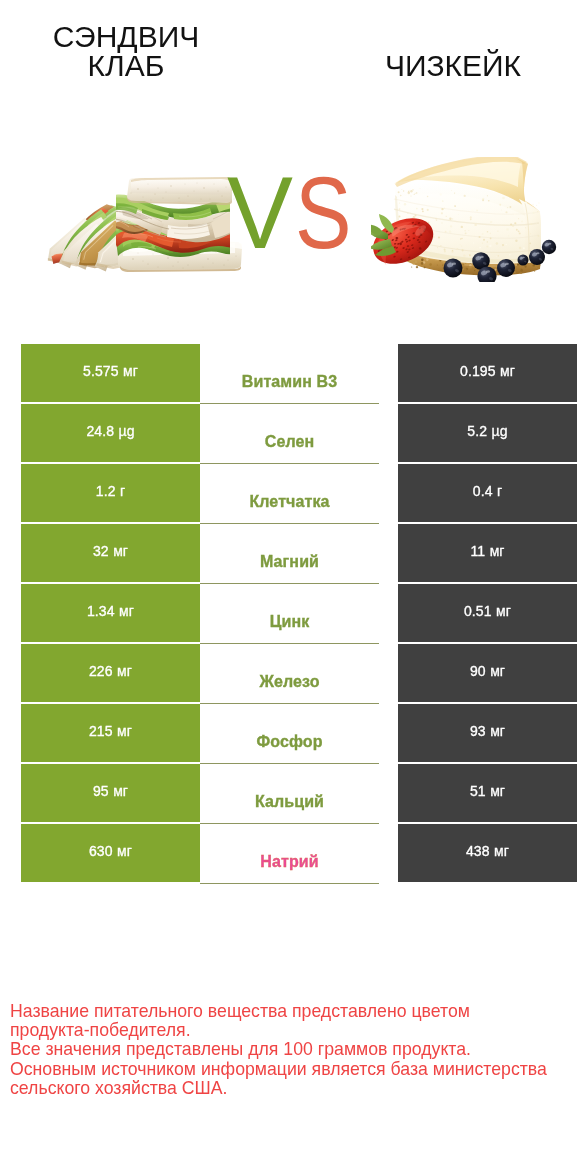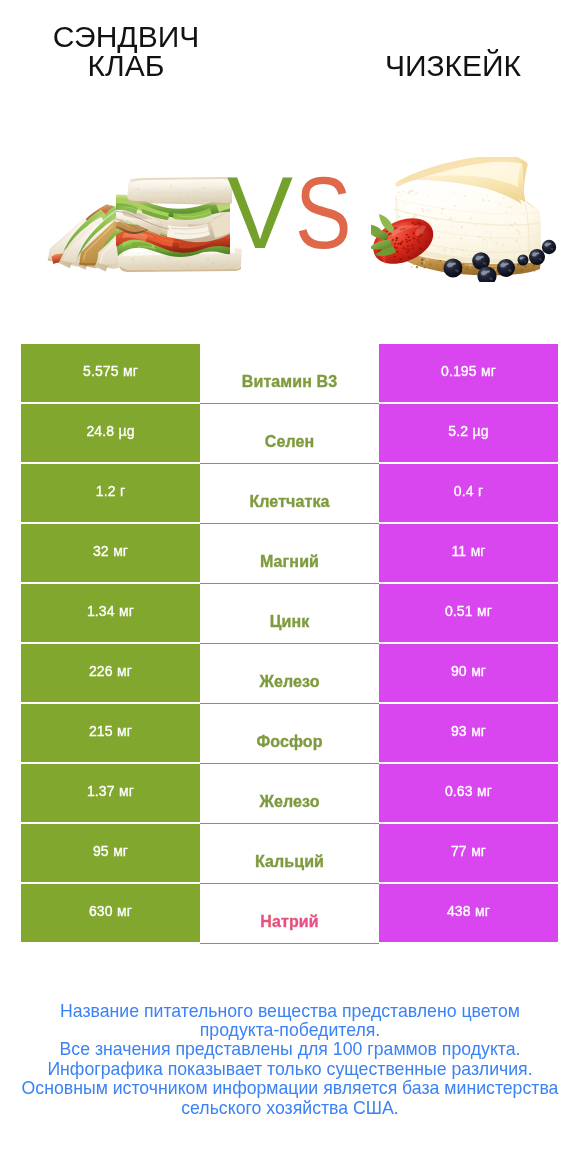--- a/index.html
+++ b/index.html
@@ -21,29 +21,29 @@
   .vs .v{color:#74a12c;display:inline-block;transform:scaleX(0.97);transform-origin:right center;}
   .vs .s{color:#e0684a;display:inline-block;transform:scaleX(0.83);transform-origin:left center;margin-left:1px;}
 
   
   .cmp{position:absolute;left:21px;top:344px;width:537px;}
   .row{position:relative;height:58px;margin-bottom:2px;}
   .row:last-child{margin-bottom:0;padding-left:28px;}
   .cell{position:absolute;top:0;height:58px;width:179px;display:flex;align-items:center;justify-content:center;box-sizing:border-box;}
   .cL{left:0;background:#82a72f;}
   .cM{left:179px;background:#fff;height:60px;border-bottom:1px solid #8e9660;}
-  .cR{left:358px;background:#d946ef;}
+  .cR{left:377px;background:#404040;}
   .valtxt{color:#fff;white-space:nowrap;position:relative;top:-2.5px;}
   .num{font-size:14px;font-weight:400;letter-spacing:0.1px;-webkit-text-stroke:0.35px #fff;}
   .unit{font-size:14px;font-weight:400;letter-spacing:0.1px;text-align:center;-webkit-text-stroke:0.3px #fff;}
   .nut{font-size:16px;font-weight:700;color:#7e9b3f;letter-spacing:0.1px;position:relative;top:-2.5px;margin-top:22px;-webkit-text-stroke:0.35px #7e9b3f;}
   .nut.red{color:#ec4899;-webkit-text-stroke:0.35px #d96a4b;}
 
   
-  .foot{position:absolute;left:10px;top:1001.5px;width:560px;text-align:center;font-size:17.7px;line-height:19.4px;color:#3b82f6;}
+  .foot{position:absolute;left:10px;top:1001.5px;width:560px;text-align:left;font-size:17.7px;line-height:19.4px;color:#ef4444;}
 </style>
 </head>
 <body>
 
 <div class="page">
 
   <div class="hero">
     <div class="sandwich-wrap">
         <svg class="sw" viewBox="0 0 204 96" xmlns="http://www.w3.org/2000/svg">
 <defs>
@@ -816,54 +816,42 @@
         </div>
         <div class="cell cM">
           <span class="nut">Фосфор</span>
         </div>
         <div class="cell cR">
           <span class="valtxt"><span class="num">93</span> <span class="unit">мг</span></span>
         </div>
       </div>
       <div class="row">
         <div class="cell cL">
-          <span class="valtxt"><span class="num">1.37</span> <span class="unit">мг</span></span>
-        </div>
-        <div class="cell cM">
-          <span class="nut">Железо</span>
-        </div>
-        <div class="cell cR">
-          <span class="valtxt"><span class="num">0.63</span> <span class="unit">мг</span></span>
-        </div>
-      </div>
-      <div class="row">
-        <div class="cell cL">
           <span class="valtxt"><span class="num">95</span> <span class="unit">мг</span></span>
         </div>
         <div class="cell cM">
           <span class="nut">Кальций</span>
         </div>
         <div class="cell cR">
-          <span class="valtxt"><span class="num">77</span> <span class="unit">мг</span></span>
+          <span class="valtxt"><span class="num">51</span> <span class="unit">мг</span></span>
         </div>
       </div>
       <div class="row">
         <div class="cell cL">
           <span class="valtxt"><span class="num">630</span> <span class="unit">мг</span></span>
         </div>
         <div class="cell cM red">
           <span class="nut red">Натрий</span>
         </div>
         <div class="cell cR">
           <span class="valtxt"><span class="num">438</span> <span class="unit">мг</span></span>
         </div>
       </div>
     </div>
 
   <div class="foot" id="footer">
       <div>Название питательного вещества представлено цветом</div>
       <div>продукта-победителя.</div>
       <div>Все значения представлены для 100 граммов продукта.</div>
-      <div>Инфографика показывает только существенные различия.</div>
       <div>Основным источником информации является база министерства</div>
       <div>сельского хозяйства США.</div>
     </div>
 </div>
 
 </body></html>

